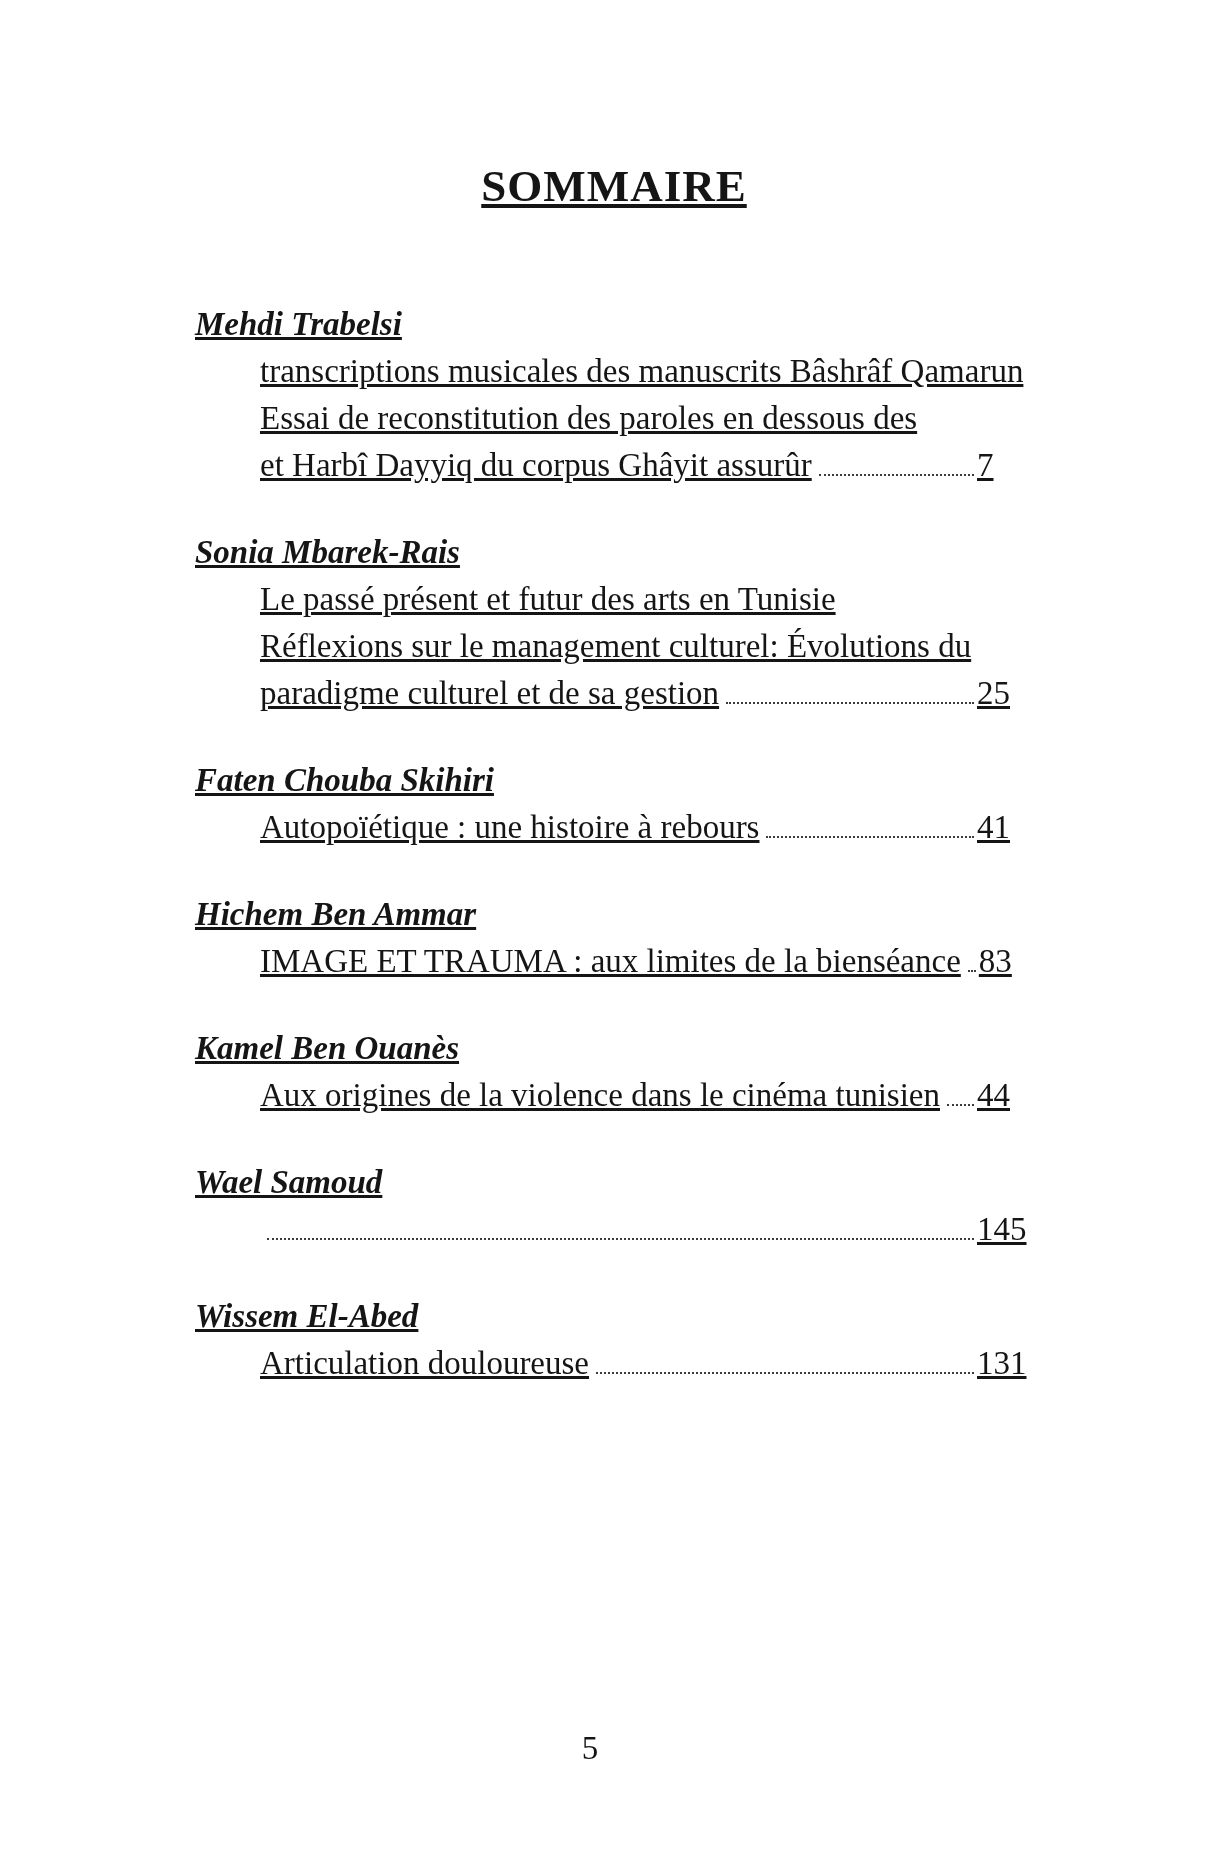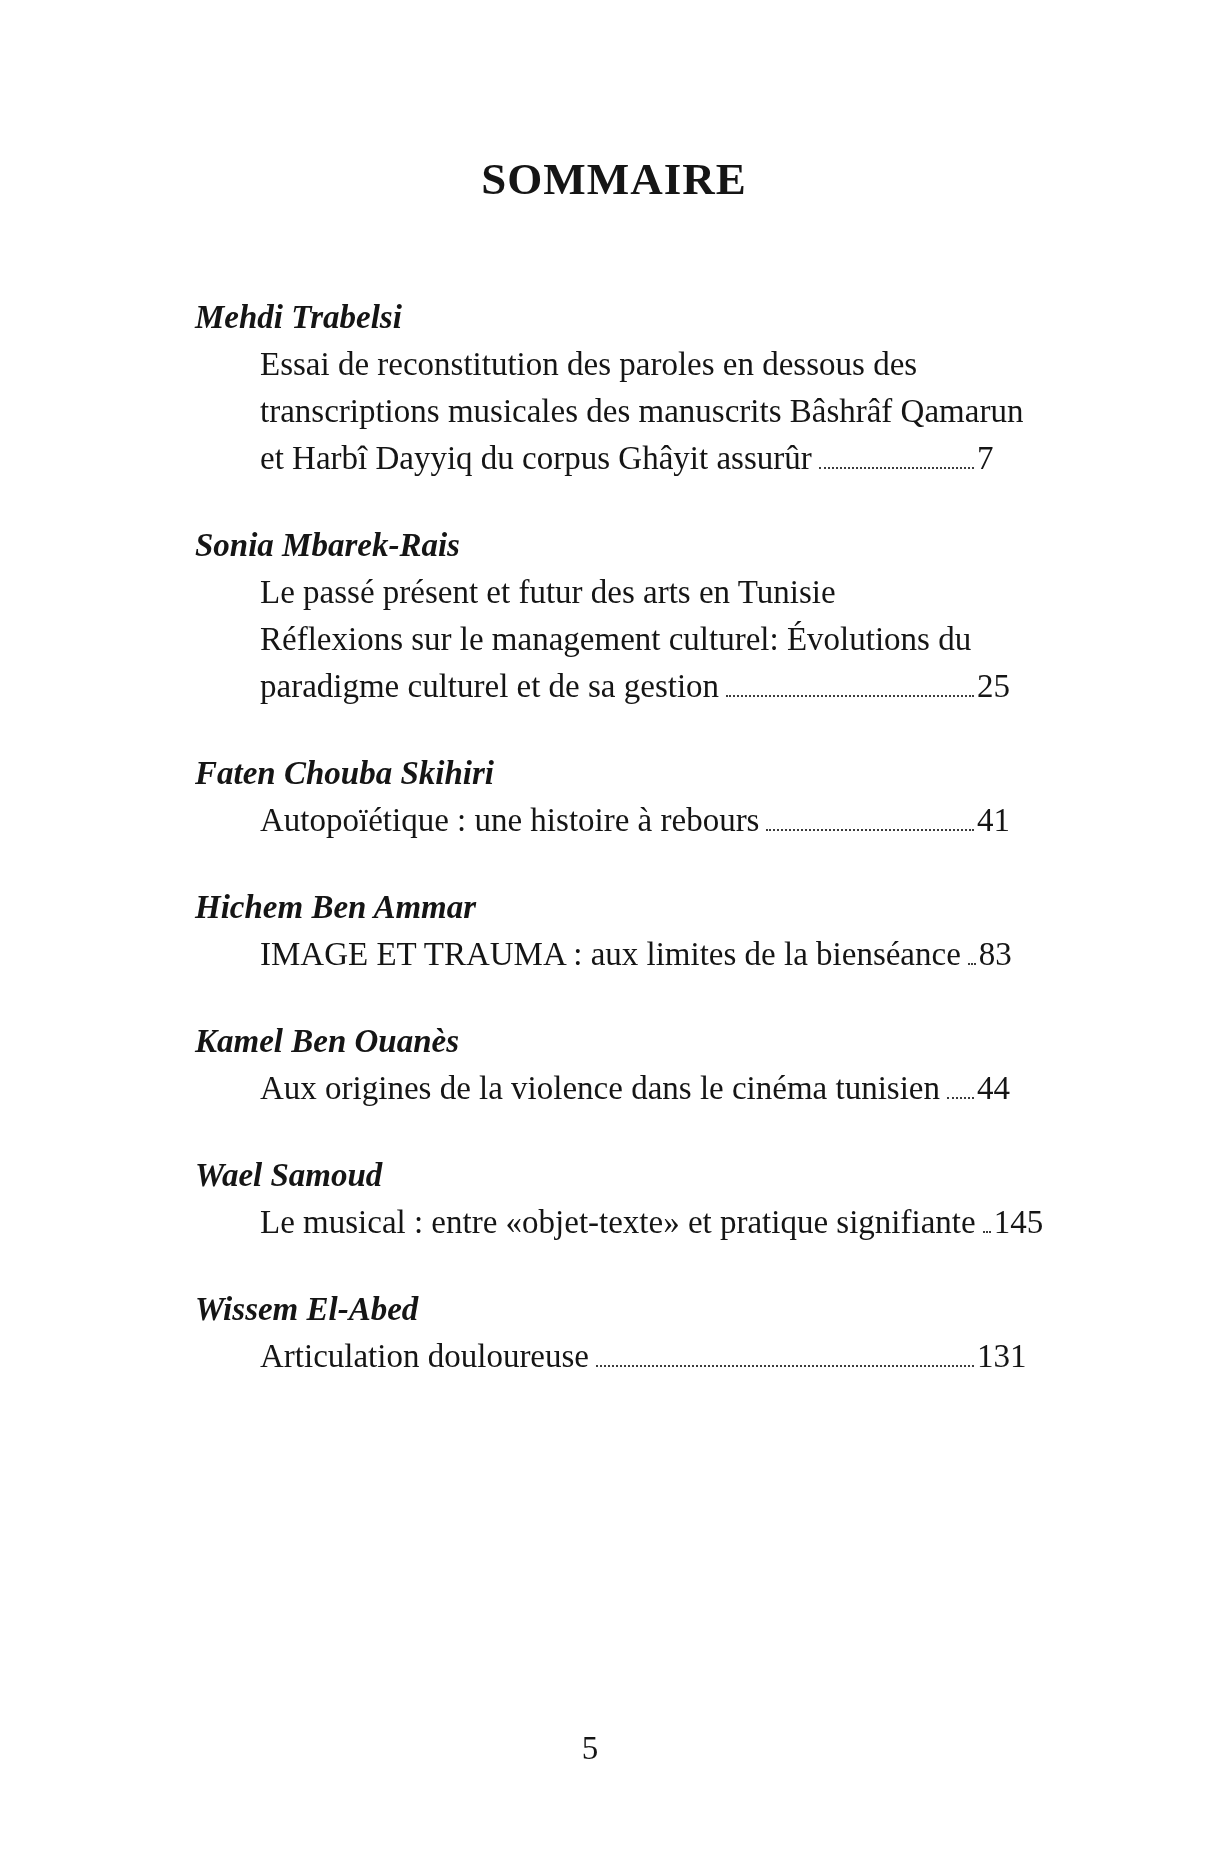--- a/index.html
+++ b/index.html
@@ -15,22 +15,23 @@
     color: #151515;
     overflow: hidden;
   }
   .page {
     position: absolute;
     inset: 0;
   }
   .content {
     position: absolute;
     left: 195px;
-    top: 9px;
+    top: 16px;
     width: 838px;
+    text-decoration: underline;
   }
   .doc-title {
     margin: 148px 0 0 0;
     text-align: center;
     font-size: 45px;
     line-height: 1;
     font-weight: 700;
     letter-spacing: 1px;
   }
   .entries {
@@ -93,22 +94,22 @@
 </head>
 <body>
 
 <div class="page">
   <div class="content">
     <h1 class="doc-title">SOMMAIRE</h1>
     <div class="entries" id="entries-root">
   <div class="entry">
     <div class="author">Mehdi Trabelsi</div>
     <div class="lines">
-      <div class="line">Essai de reconstitution des paroles en dessous des</div>
-            <div class="line">transcriptions musicales des manuscrits Bâshrâf Qamarun</div>
+      <div class="line">transcriptions musicales des manuscrits Bâshrâf Qamarun</div>
+            <div class="line">Essai de reconstitution des paroles en dessous des</div>
             <div class="final-line">
         <span class="final-text">et Harbî Dayyiq du corpus Ghâyit assurûr</span>
         <span class="leader"></span>
         <span class="pagenum">7</span>
       </div>
     </div>
   </div>
 
   <div class="entry">
     <div class="author">Sonia Mbarek-Rais</div>
@@ -153,21 +154,20 @@
         <span class="leader"></span>
         <span class="pagenum">44</span>
       </div>
     </div>
   </div>
 
   <div class="entry">
     <div class="author">Wael Samoud</div>
     <div class="lines">
       <div class="final-line">
-        <span class="final-text">Le musical : entre «objet-texte» et pratique signifiante</span>
         <span class="leader"></span>
         <span class="pagenum">145</span>
       </div>
     </div>
   </div>
 
   <div class="entry">
     <div class="author">Wissem El-Abed</div>
     <div class="lines">
       <div class="final-line">

